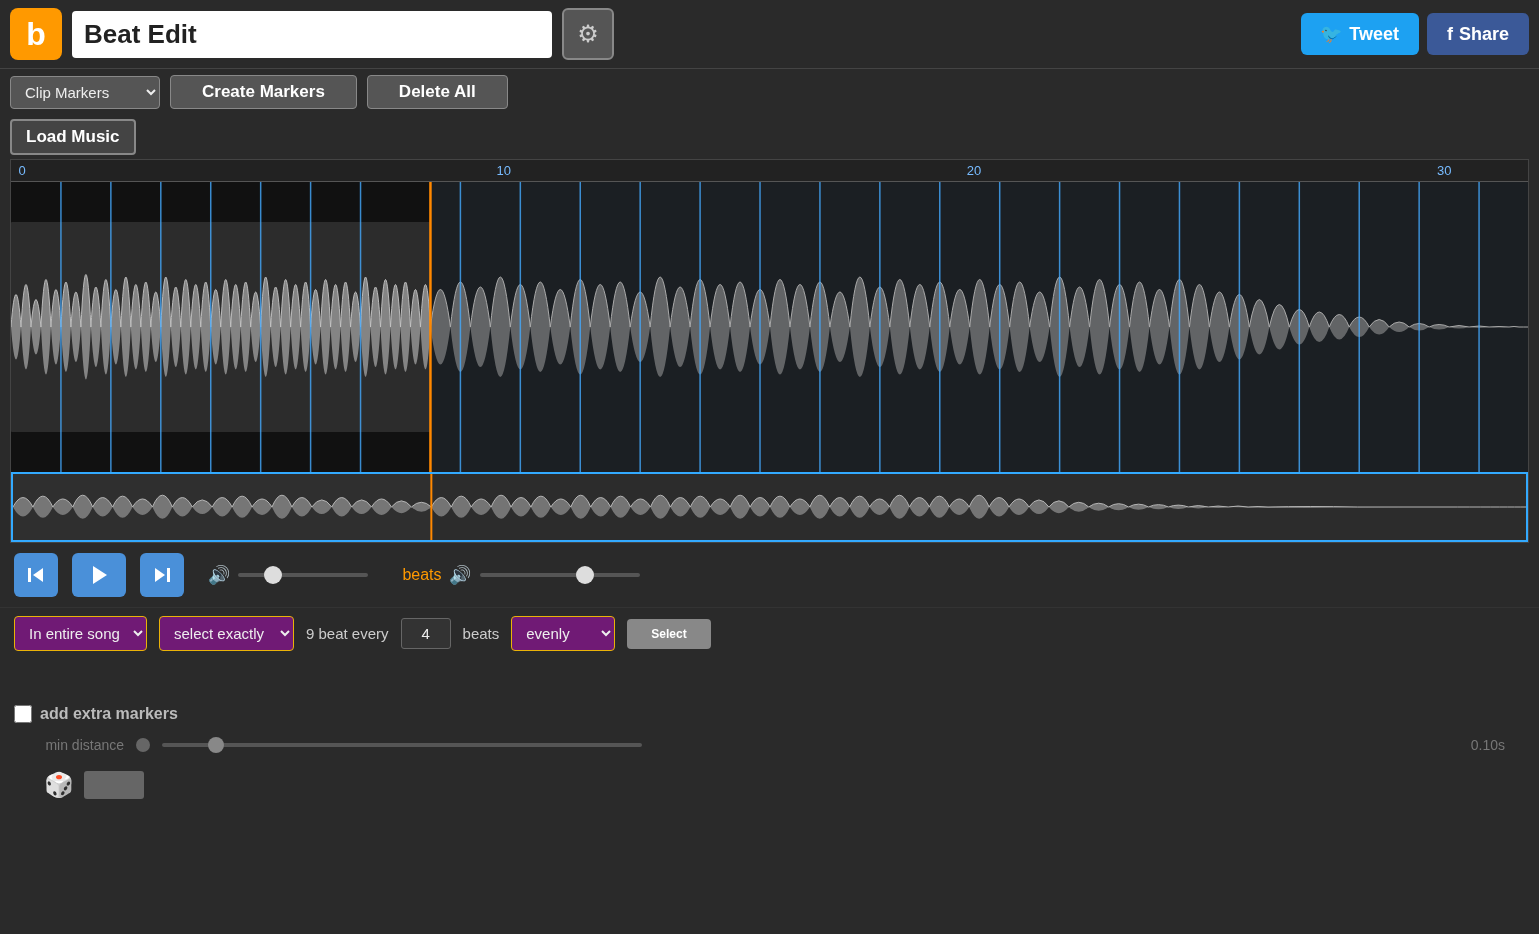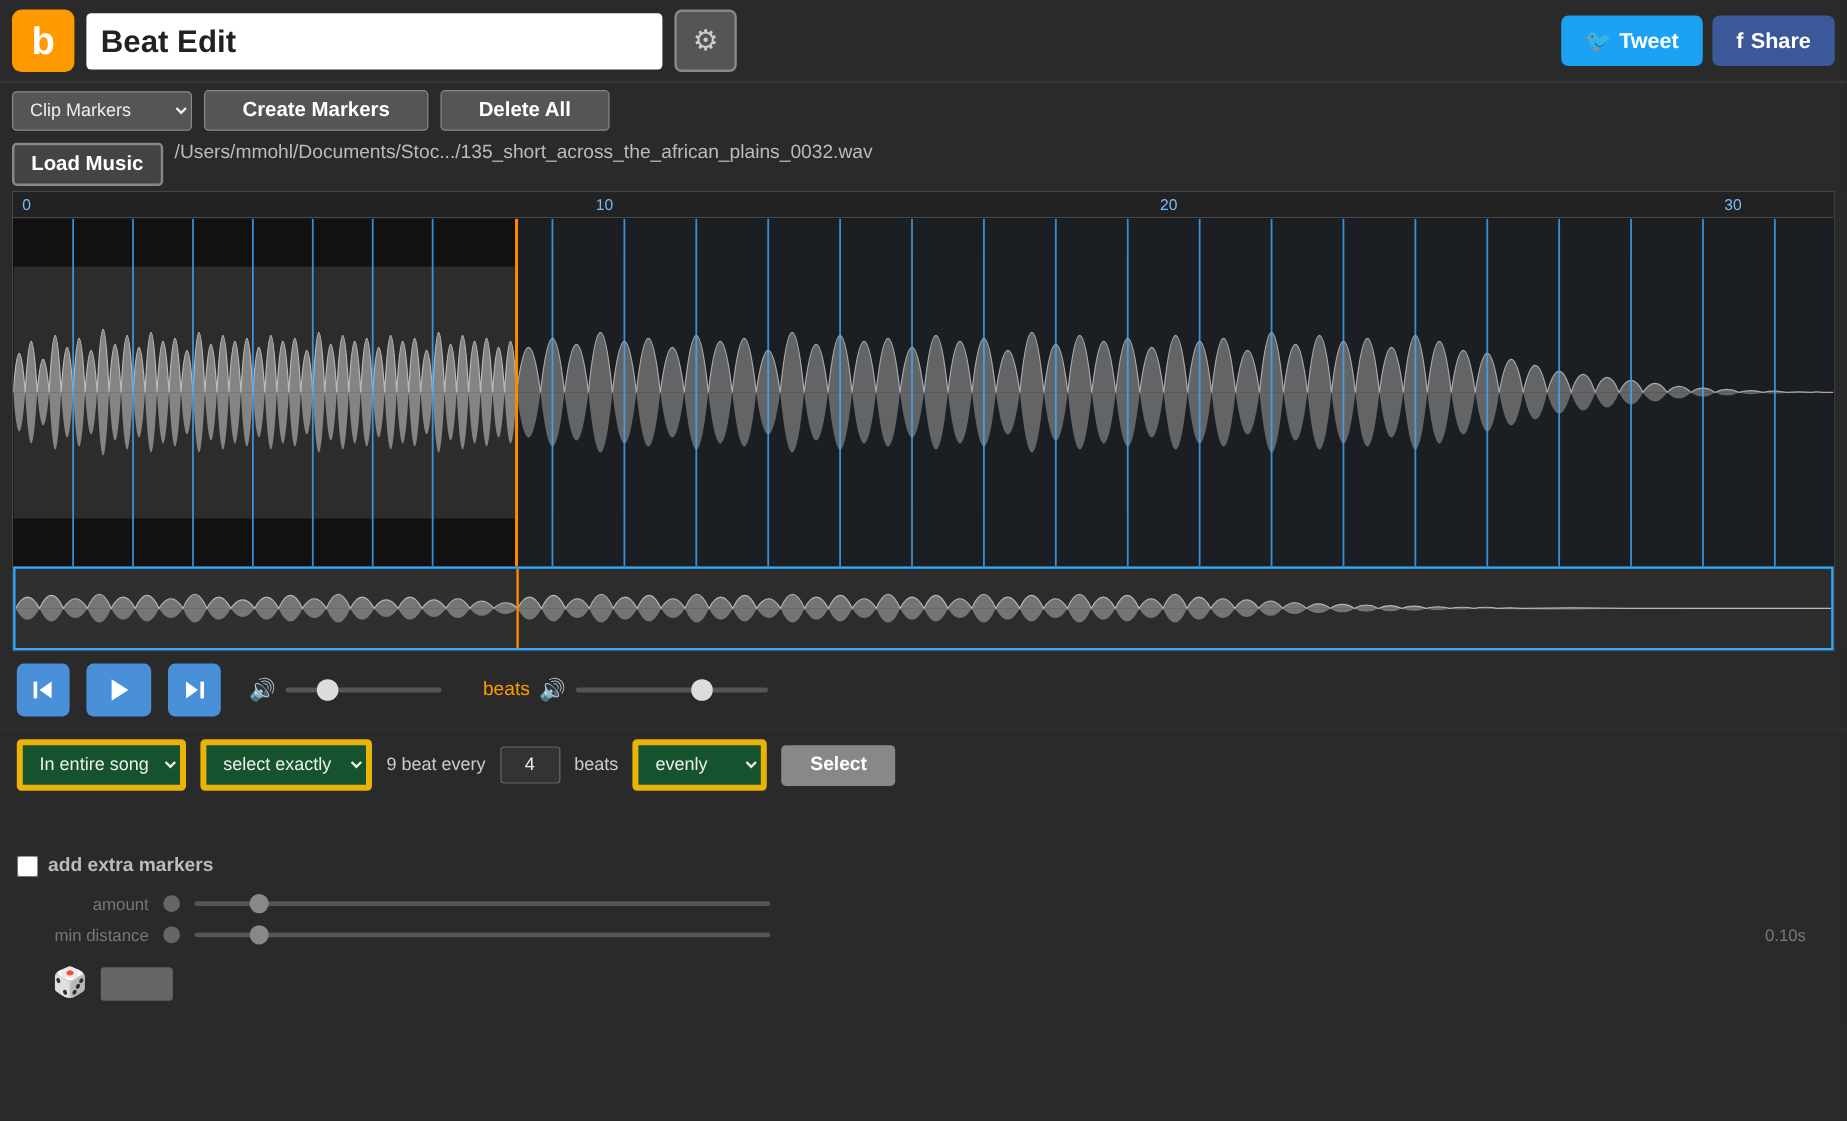--- a/index.html
+++ b/index.html
@@ -253,22 +253,22 @@
     
     .selection-controls {
       display: flex;
       align-items: center;
       padding: 8px 14px;
       gap: 12px;
       background: #2a2a2a;
       border-top: 1px solid #333;
     }
     .sel-select {
-      background: #14532d;
-      border: 5px solid #eab308;
+      background: #701a75;
+      border: 1px solid #eab308;
       border-radius: 4px;
       color: #eee;
       padding: 7px 10px;
       font-size: 15px;
       cursor: pointer;
     }
     .beat-input {
       background: #333;
       border: 1px solid #666;
       border-radius: 3px;
@@ -281,21 +281,21 @@
     .sel-label {
       color: #ccc;
       font-size: 15px;
     }
     .select-action-btn {
       background: #888;
       border: none;
       border-radius: 4px;
       color: white;
       padding: 8px 24px;
-      font-size: 16px;
+      font-size: 12px;
       font-weight: bold;
       cursor: pointer;
     }
 
     
     .extra-markers {
       padding: 10px 14px;
       background: #2a2a2a;
     }
     .checkbox-row {
@@ -414,21 +414,20 @@
   </button>
   <button class="toolbar-btn">
     <span>Delete All</span>
   </button>
 </div>
 
 <div class="file-row">
   <button class="load-music-btn">
     <span>Load Music</span>
   </button>
-  <span class="file-path">/Users/mmohl/Documents/Stoc.../135_short_across_the_african_plains_0032.wav</span>
 </div>
 
 <div class="waveform-container">
 
   <div class="timeline-ruler">
     <span class="ruler-label" style="left:0.5%;">0</span>
     <span class="ruler-label" style="left:32%;">10</span>
     <span class="ruler-label" style="left:63%;">20</span>
     <span class="ruler-label" style="left:94%;">30</span>
   </div>
@@ -690,25 +689,20 @@
     <span>Select</span>
   </button>
 </div>
 
 <div class="extra-markers">
   <div class="checkbox-row">
     <input type="checkbox" class="chk" style="">
     <span class="chk-label">add extra markers</span>
   </div>
 
-  <div class="slider-row">
-    <span class="slider-label">amount</span>
-    <div class="small-dot"></div>
-    <input type="range" class="range-slider" min="0" max="100" value="10" style="">
-  </div>
 
 
   <div class="slider-row">
     <span class="slider-label">min distance</span>
     <div class="small-dot"></div>
     <input type="range" class="range-slider" min="0" max="100" value="10" style="">
     <span class="slider-right-label">0.10s</span>
   </div>
 
   <div class="bottom-icons">

